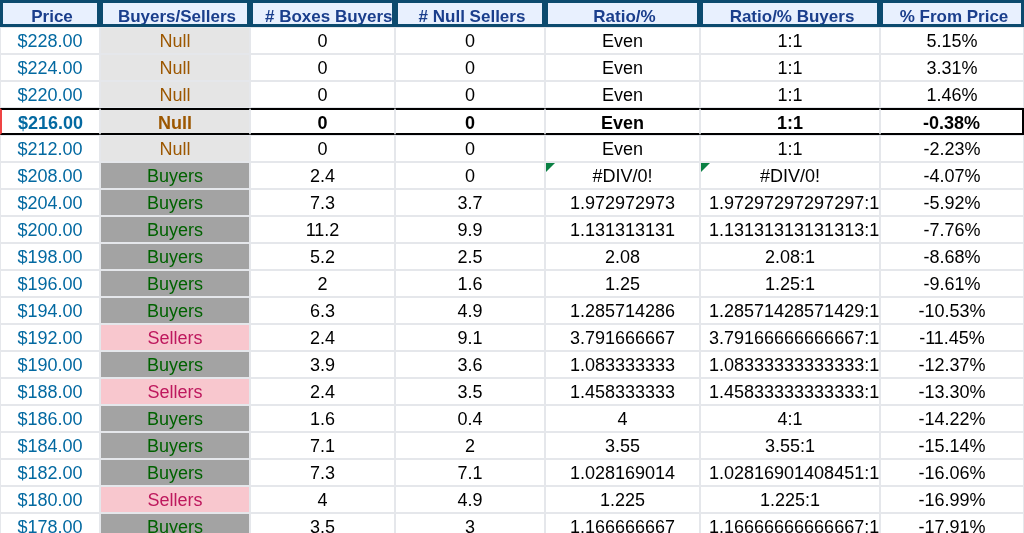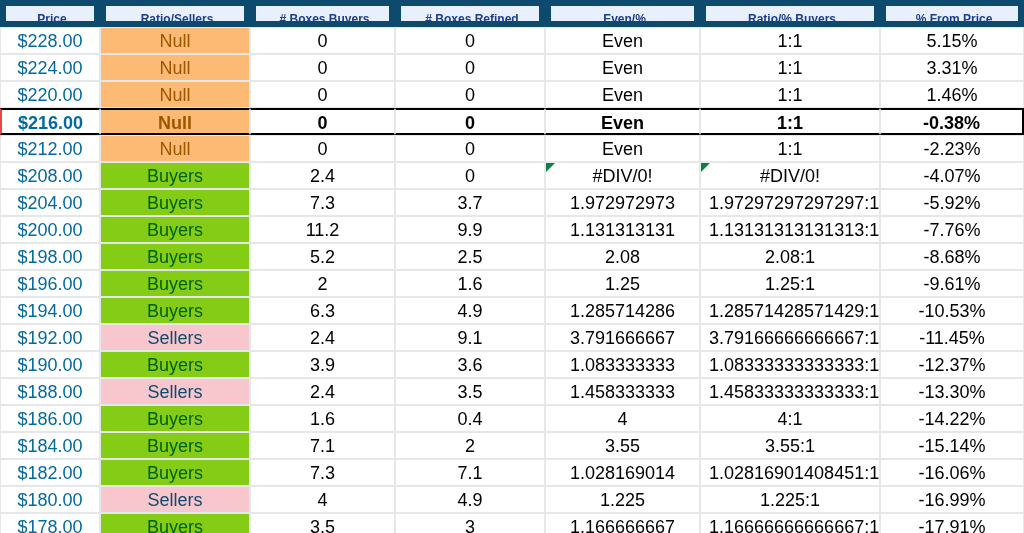--- a/index.html
+++ b/index.html
@@ -21,38 +21,38 @@
       white-space: nowrap;
       overflow: hidden;
       height: 27px;
       line-height: 21px;
       position: relative;
     }
     .header-cell {
       background: #e8f0fe;
       color: #1a3e8c;
       font-weight: 700;
-      font-size: 12px;
-      border: 6px solid #0c4a6e;
+      font-size: 17px;
+      border: 3px solid #0c4a6e;
       padding-left: 12px;
     }
     .price-cell { color: #0369a1; }
     .bs-null {
-      background: #fdba74;
+      background: #e5e5e5;
       color: #9c5700;
       font-weight: 500;
     }
     .bs-buyers {
-      background: #84cc16;
+      background: #a3a3a3;
       color: #006100;
       font-weight: 500;
     }
     .bs-sellers {
       background: #f8c7ce;
-      color: #0c4a6e;
+      color: #be185d;
       font-weight: 500;
     }
     .highlight-row .cell {
       font-weight: 800;
       border-top: 2px solid #000;
       border-bottom: 2px solid #000;
     }
     .highlight-row .cell:first-child { border-left: 2px solid #ef4444; }
     .highlight-row .cell:last-child { border-right: 2px solid #000; }
     .err-triangle::before {
@@ -65,21 +65,21 @@
       border-right: 9px solid transparent;
     }
     .row { display: contents; }
   </style>
 </head>
 <body>
 
 <div class="table">
   <div class="row">
     <div class="cell header-cell">Price</div>
-    <div class="cell header-cell">Ratio/Sellers</div>
+    <div class="cell header-cell">Buyers/Sellers</div>
     <div class="cell header-cell"># Boxes Buyers</div>
-    <div class="cell header-cell"># Boxes Refined</div>
-    <div class="cell header-cell">Even/%</div>
+    <div class="cell header-cell"># Null Sellers</div>
+    <div class="cell header-cell">Ratio/%</div>
     <div class="cell header-cell">Ratio/% Buyers</div>
     <div class="cell header-cell">% From Price</div>
   </div>
   <div id="rows-mount" style="display:contents"><div class="row"><div class="cell price-cell">$228.00</div><div class="cell bs-null">Null</div><div class="cell ">0</div><div class="cell ">0</div><div class="cell ">Even</div><div class="cell ">1:1</div><div class="cell ">5.15%</div></div><div class="row"><div class="cell price-cell">$224.00</div><div class="cell bs-null">Null</div><div class="cell ">0</div><div class="cell ">0</div><div class="cell ">Even</div><div class="cell ">1:1</div><div class="cell ">3.31%</div></div><div class="row"><div class="cell price-cell">$220.00</div><div class="cell bs-null">Null</div><div class="cell ">0</div><div class="cell ">0</div><div class="cell ">Even</div><div class="cell ">1:1</div><div class="cell ">1.46%</div></div><div class="row highlight-row"><div class="cell price-cell">$216.00</div><div class="cell bs-null">Null</div><div class="cell ">0</div><div class="cell ">0</div><div class="cell ">Even</div><div class="cell ">1:1</div><div class="cell ">-0.38%</div></div><div class="row"><div class="cell price-cell">$212.00</div><div class="cell bs-null">Null</div><div class="cell ">0</div><div class="cell ">0</div><div class="cell ">Even</div><div class="cell ">1:1</div><div class="cell ">-2.23%</div></div><div class="row"><div class="cell price-cell">$208.00</div><div class="cell bs-buyers">Buyers</div><div class="cell ">2.4</div><div class="cell ">0</div><div class="cell err-triangle">#DIV/0!</div><div class="cell err-triangle">#DIV/0!</div><div class="cell ">-4.07%</div></div><div class="row"><div class="cell price-cell">$204.00</div><div class="cell bs-buyers">Buyers</div><div class="cell ">7.3</div><div class="cell ">3.7</div><div class="cell ">1.972972973</div><div class="cell ">1.97297297297297:1</div><div class="cell ">-5.92%</div></div><div class="row"><div class="cell price-cell">$200.00</div><div class="cell bs-buyers">Buyers</div><div class="cell ">11.2</div><div class="cell ">9.9</div><div class="cell ">1.131313131</div><div class="cell ">1.13131313131313:1</div><div class="cell ">-7.76%</div></div><div class="row"><div class="cell price-cell">$198.00</div><div class="cell bs-buyers">Buyers</div><div class="cell ">5.2</div><div class="cell ">2.5</div><div class="cell ">2.08</div><div class="cell ">2.08:1</div><div class="cell ">-8.68%</div></div><div class="row"><div class="cell price-cell">$196.00</div><div class="cell bs-buyers">Buyers</div><div class="cell ">2</div><div class="cell ">1.6</div><div class="cell ">1.25</div><div class="cell ">1.25:1</div><div class="cell ">-9.61%</div></div><div class="row"><div class="cell price-cell">$194.00</div><div class="cell bs-buyers">Buyers</div><div class="cell ">6.3</div><div class="cell ">4.9</div><div class="cell ">1.285714286</div><div class="cell ">1.28571428571429:1</div><div class="cell ">-10.53%</div></div><div class="row"><div class="cell price-cell">$192.00</div><div class="cell bs-sellers">Sellers</div><div class="cell ">2.4</div><div class="cell ">9.1</div><div class="cell ">3.791666667</div><div class="cell ">3.79166666666667:1</div><div class="cell ">-11.45%</div></div><div class="row"><div class="cell price-cell">$190.00</div><div class="cell bs-buyers">Buyers</div><div class="cell ">3.9</div><div class="cell ">3.6</div><div class="cell ">1.083333333</div><div class="cell ">1.08333333333333:1</div><div class="cell ">-12.37%</div></div><div class="row"><div class="cell price-cell">$188.00</div><div class="cell bs-sellers">Sellers</div><div class="cell ">2.4</div><div class="cell ">3.5</div><div class="cell ">1.458333333</div><div class="cell ">1.45833333333333:1</div><div class="cell ">-13.30%</div></div><div class="row"><div class="cell price-cell">$186.00</div><div class="cell bs-buyers">Buyers</div><div class="cell ">1.6</div><div class="cell ">0.4</div><div class="cell ">4</div><div class="cell ">4:1</div><div class="cell ">-14.22%</div></div><div class="row"><div class="cell price-cell">$184.00</div><div class="cell bs-buyers">Buyers</div><div class="cell ">7.1</div><div class="cell ">2</div><div class="cell ">3.55</div><div class="cell ">3.55:1</div><div class="cell ">-15.14%</div></div><div class="row"><div class="cell price-cell">$182.00</div><div class="cell bs-buyers">Buyers</div><div class="cell ">7.3</div><div class="cell ">7.1</div><div class="cell ">1.028169014</div><div class="cell ">1.02816901408451:1</div><div class="cell ">-16.06%</div></div><div class="row"><div class="cell price-cell">$180.00</div><div class="cell bs-sellers">Sellers</div><div class="cell ">4</div><div class="cell ">4.9</div><div class="cell ">1.225</div><div class="cell ">1.225:1</div><div class="cell ">-16.99%</div></div><div class="row"><div class="cell price-cell">$178.00</div><div class="cell bs-buyers">Buyers</div><div class="cell ">3.5</div><div class="cell ">3</div><div class="cell ">1.166666667</div><div class="cell ">1.16666666666667:1</div><div class="cell ">-17.91%</div></div></div>
 </div>
 
 </body></html>

